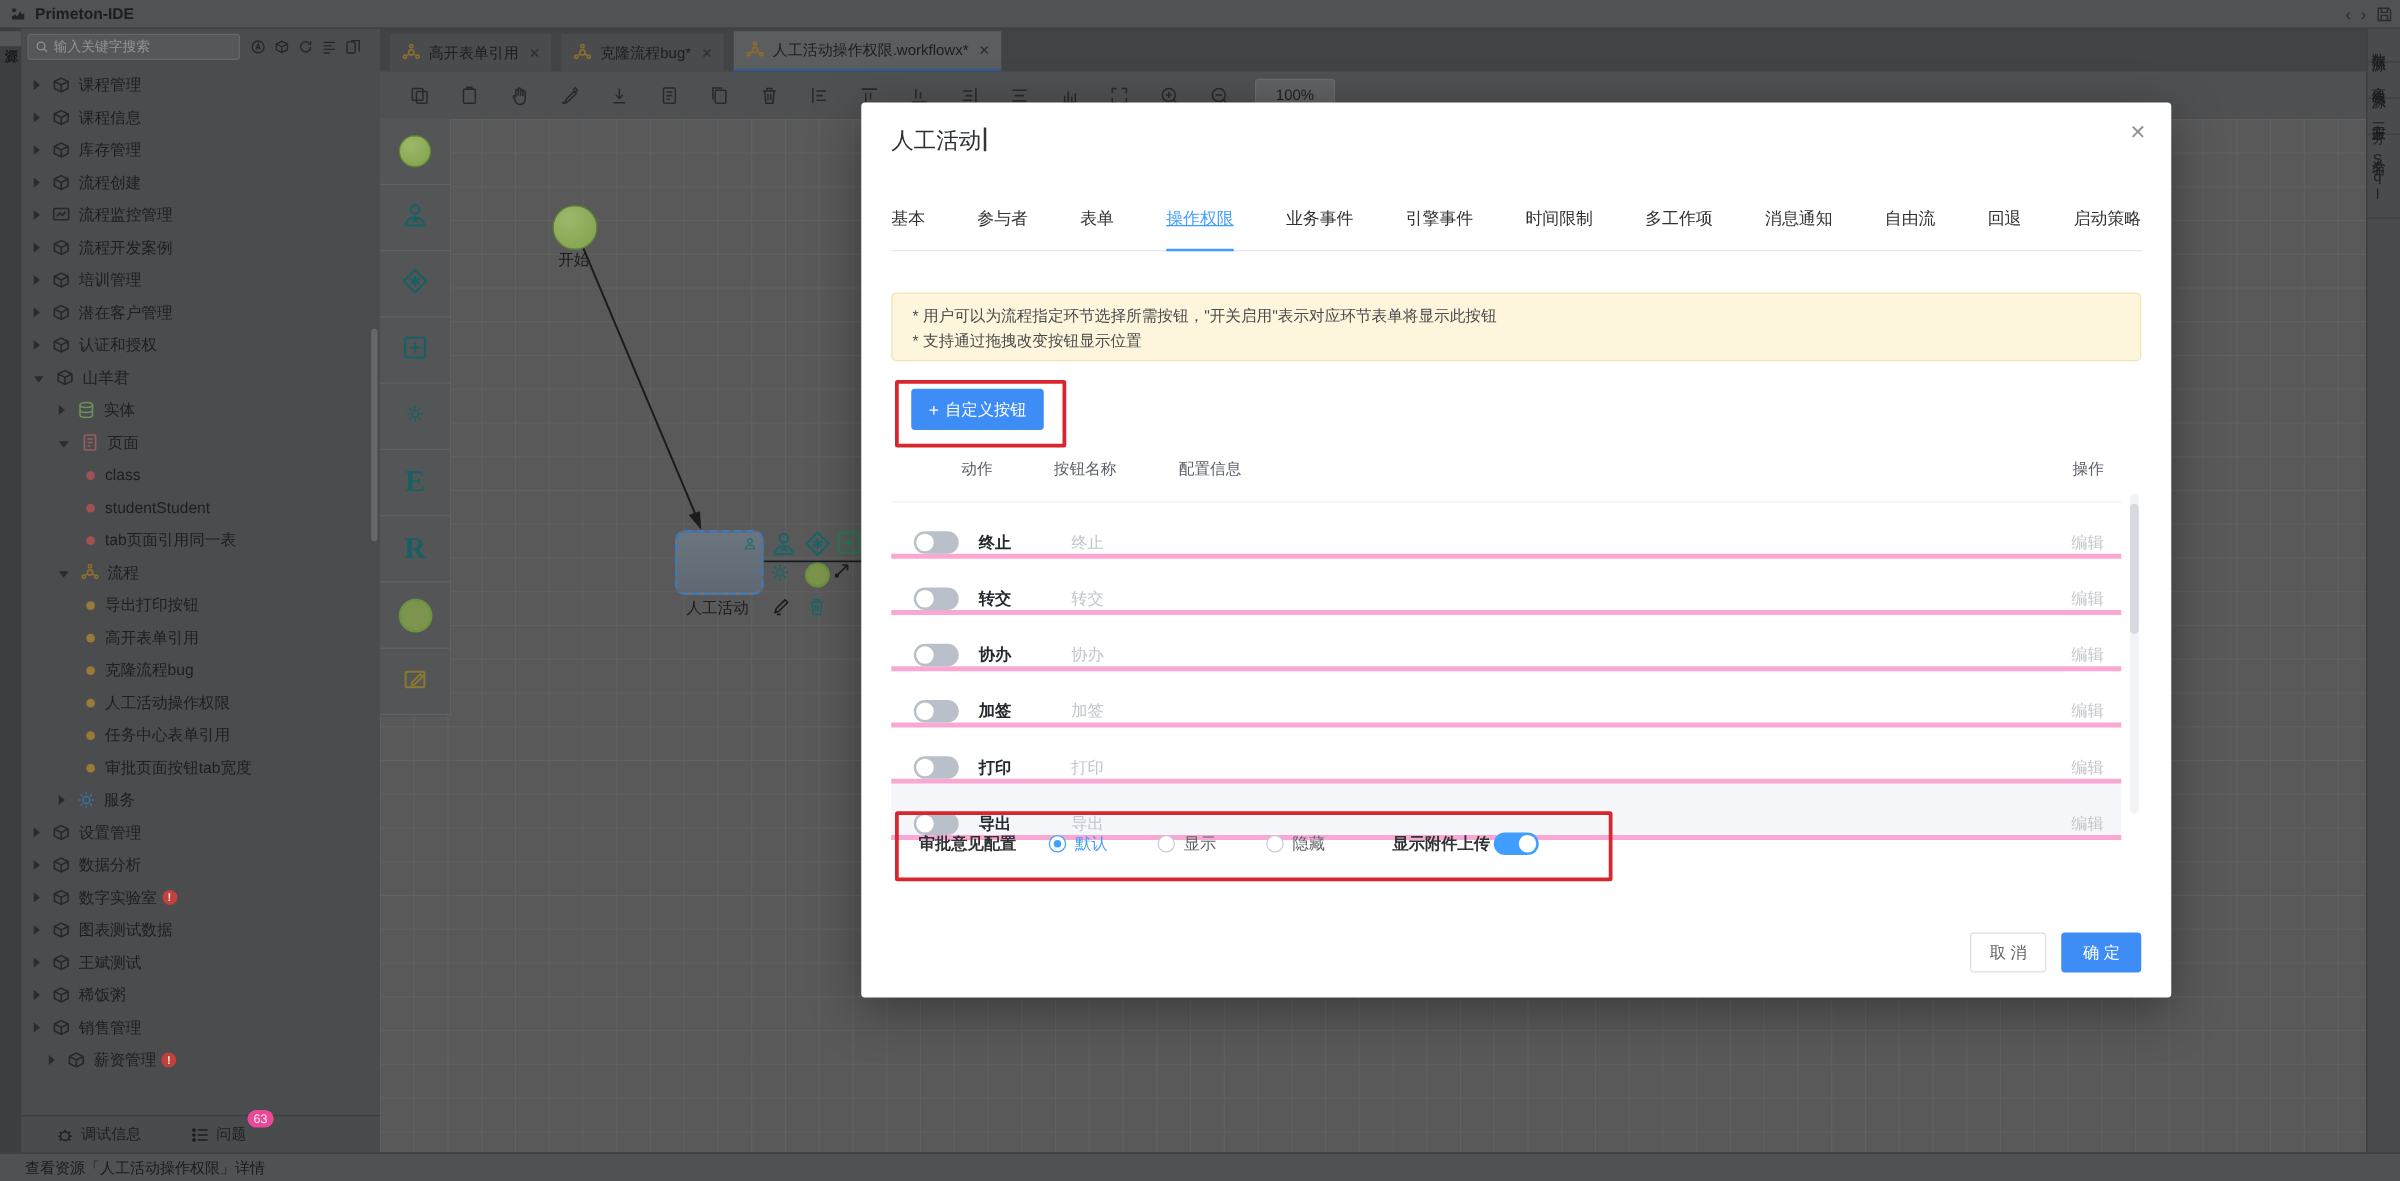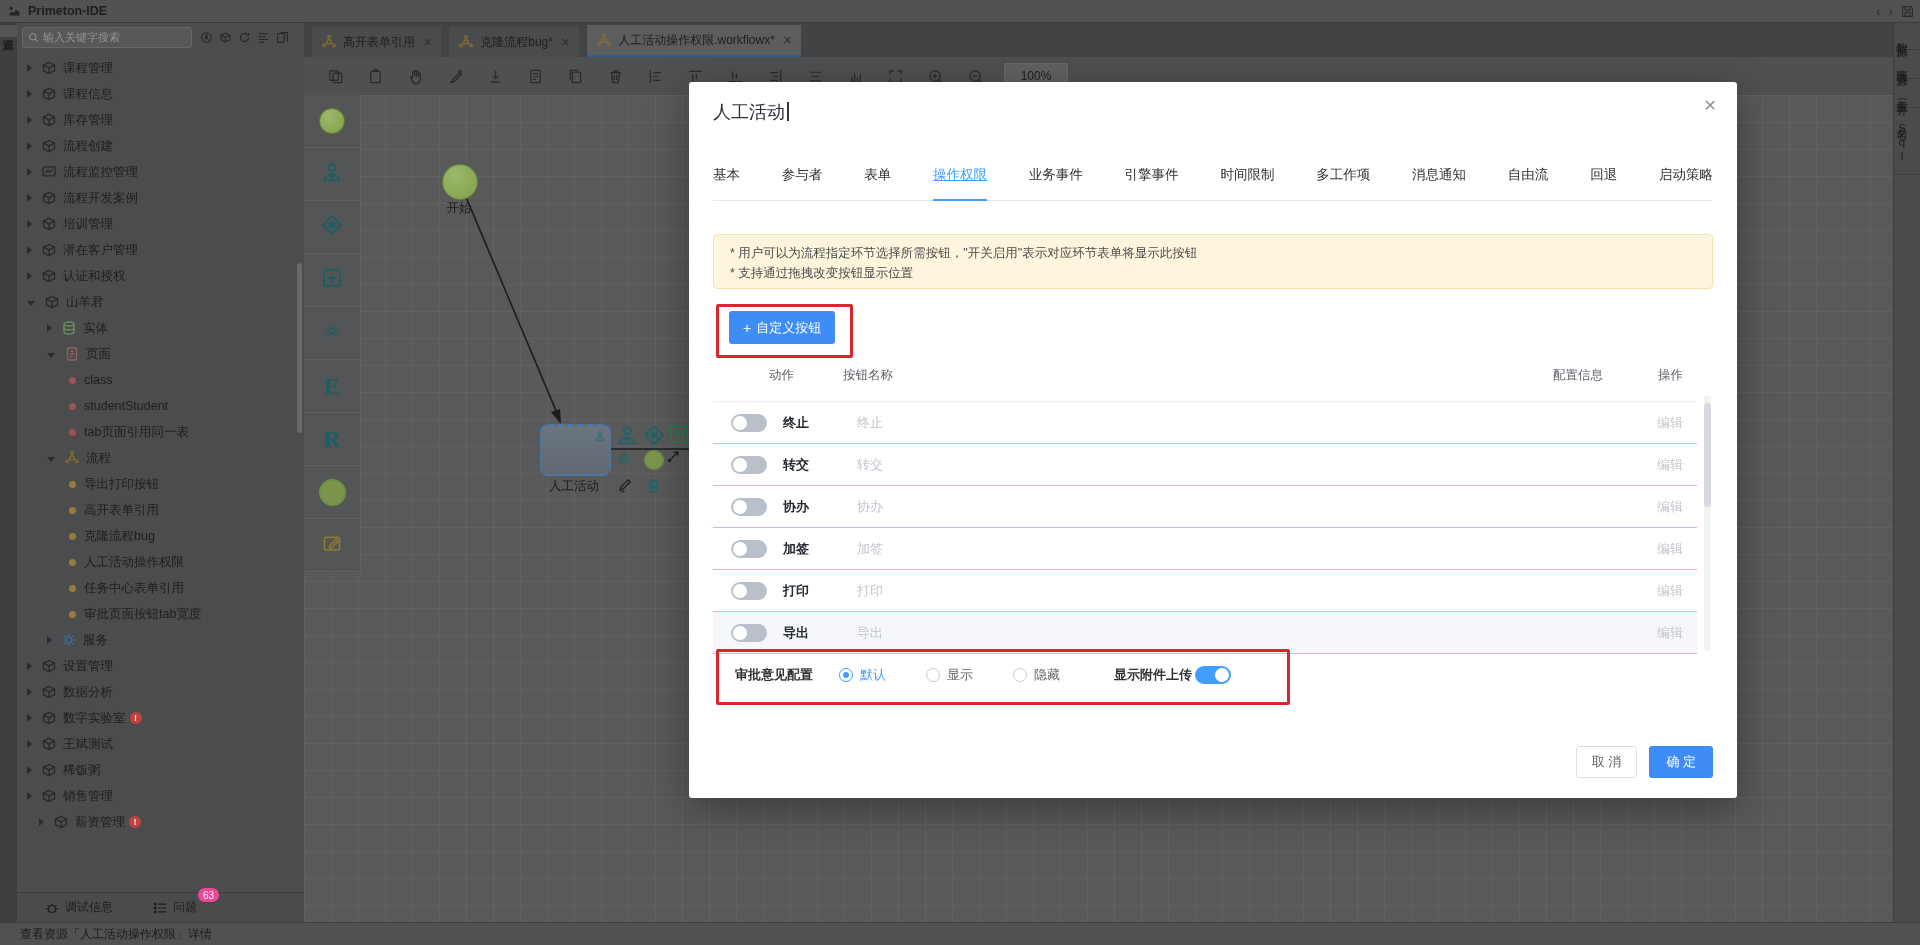--- a/index.html
+++ b/index.html
@@ -83,25 +83,25 @@
   .mtab.active::after{content:"";position:absolute;left:0;right:0;bottom:-1px;height:2px;background:#409eff;}
   .notice{position:absolute;left:24px;right:24px;top:152px;height:55px;background:#fdf6dd;border:1px solid #f3e4af;
           border-radius:4px;padding:8px 16px;box-sizing:border-box;font-size:12.5px;color:#4a4a4a;line-height:20px;}
   .custombtn{position:absolute;left:40px;top:229px;height:33px;padding:0 14px;background:#3e8df7;border:none;border-radius:3px;
              color:#fff;font-size:13px;display:flex;align-items:center;gap:5px;cursor:default;}
   .ann{position:absolute;border:3px solid #d9262c;border-radius:2px;z-index:45;pointer-events:none;}
   .tblhead{position:absolute;left:24px;right:40px;top:279px;height:28px;display:flex;align-items:center;
            font-size:12.5px;color:#5a5e66;padding-left:56px;}
   .tblhead .h1{width:74px;}
   .tblhead .h2{width:100px;}
-  .tblhead .h3{flex:1;text-align:right;}
+  .tblhead .h3{flex:1;}
   .tblhead .h4{width:80px;text-align:right;margin-right:14px;}
   .tblbody{position:absolute;left:24px;right:40px;top:307px;}
   .sliver{height:12px;border-bottom:1px solid #ebeef5;}
-  .trowm{height:41px;display:flex;align-items:center;border-bottom:1px solid #f9a8d4;padding-left:18px;}
+  .trowm{height:41px;display:flex;align-items:flex-end;border-bottom:4px solid #f9a8d4;padding-left:18px;}
   .trowm:last-child{background:#f5f7fa;}
   .tgl{width:36px;height:18px;border-radius:9px;background:#bac0ca;position:relative;margin-right:16px;flex:0 0 auto;cursor:default;}
   .tgl::after{content:"";position:absolute;left:2px;top:2px;width:14px;height:14px;border-radius:50%;background:#fff;}
   .tgl.on{background:#409eff;}
   .tgl.on::after{left:20px;}
   .act{width:74px;font-size:13px;color:#24292f;font-weight:bold;}
   .bname{width:100px;font-size:13px;color:#c0c4cc;}
   .cfg{flex:1;}
   .editlink{width:80px;text-align:right;margin-right:14px;font-size:13px;color:#c3c6cb;cursor:default;}
   .vsb{position:absolute;right:26px;top:313px;width:7px;height:256px;background:#f2f3f5;border-radius:4px;}
@@ -401,20 +401,30 @@
           <span class="badge">!</span>
         </div>
         <div class="trow" style="padding-left: 10px;">
           <span class="exp c"></span>
           <span class="ticon" style="color: rgb(38, 40, 42);">
             <svg width="16" height="16" viewBox="0 0 16 16" fill="none" stroke="currentColor" stroke-width="1.3">
               <path d="M2.5 5.2L8 2.5l5.5 2.7v5.6L8 13.5l-5.5-2.7z"></path>
               <path d="M2.5 5.2L8 7.9l5.5-2.7M8 7.9v5.6"></path>
             </svg>
           </span>
+          <span>图表测试数据</span>
+        </div>
+        <div class="trow" style="padding-left: 10px;">
+          <span class="exp c"></span>
+          <span class="ticon" style="color: rgb(38, 40, 42);">
+            <svg width="16" height="16" viewBox="0 0 16 16" fill="none" stroke="currentColor" stroke-width="1.3">
+              <path d="M2.5 5.2L8 2.5l5.5 2.7v5.6L8 13.5l-5.5-2.7z"></path>
+              <path d="M2.5 5.2L8 7.9l5.5-2.7M8 7.9v5.6"></path>
+            </svg>
+          </span>
           <span>王斌测试</span>
         </div>
         <div class="trow" style="padding-left: 10px;">
           <span class="exp c"></span>
           <span class="ticon" style="color: rgb(38, 40, 42);">
             <svg width="16" height="16" viewBox="0 0 16 16" fill="none" stroke="currentColor" stroke-width="1.3">
               <path d="M2.5 5.2L8 2.5l5.5 2.7v5.6L8 13.5l-5.5-2.7z"></path>
               <path d="M2.5 5.2L8 7.9l5.5-2.7M8 7.9v5.6"></path>
             </svg>
           </span>

